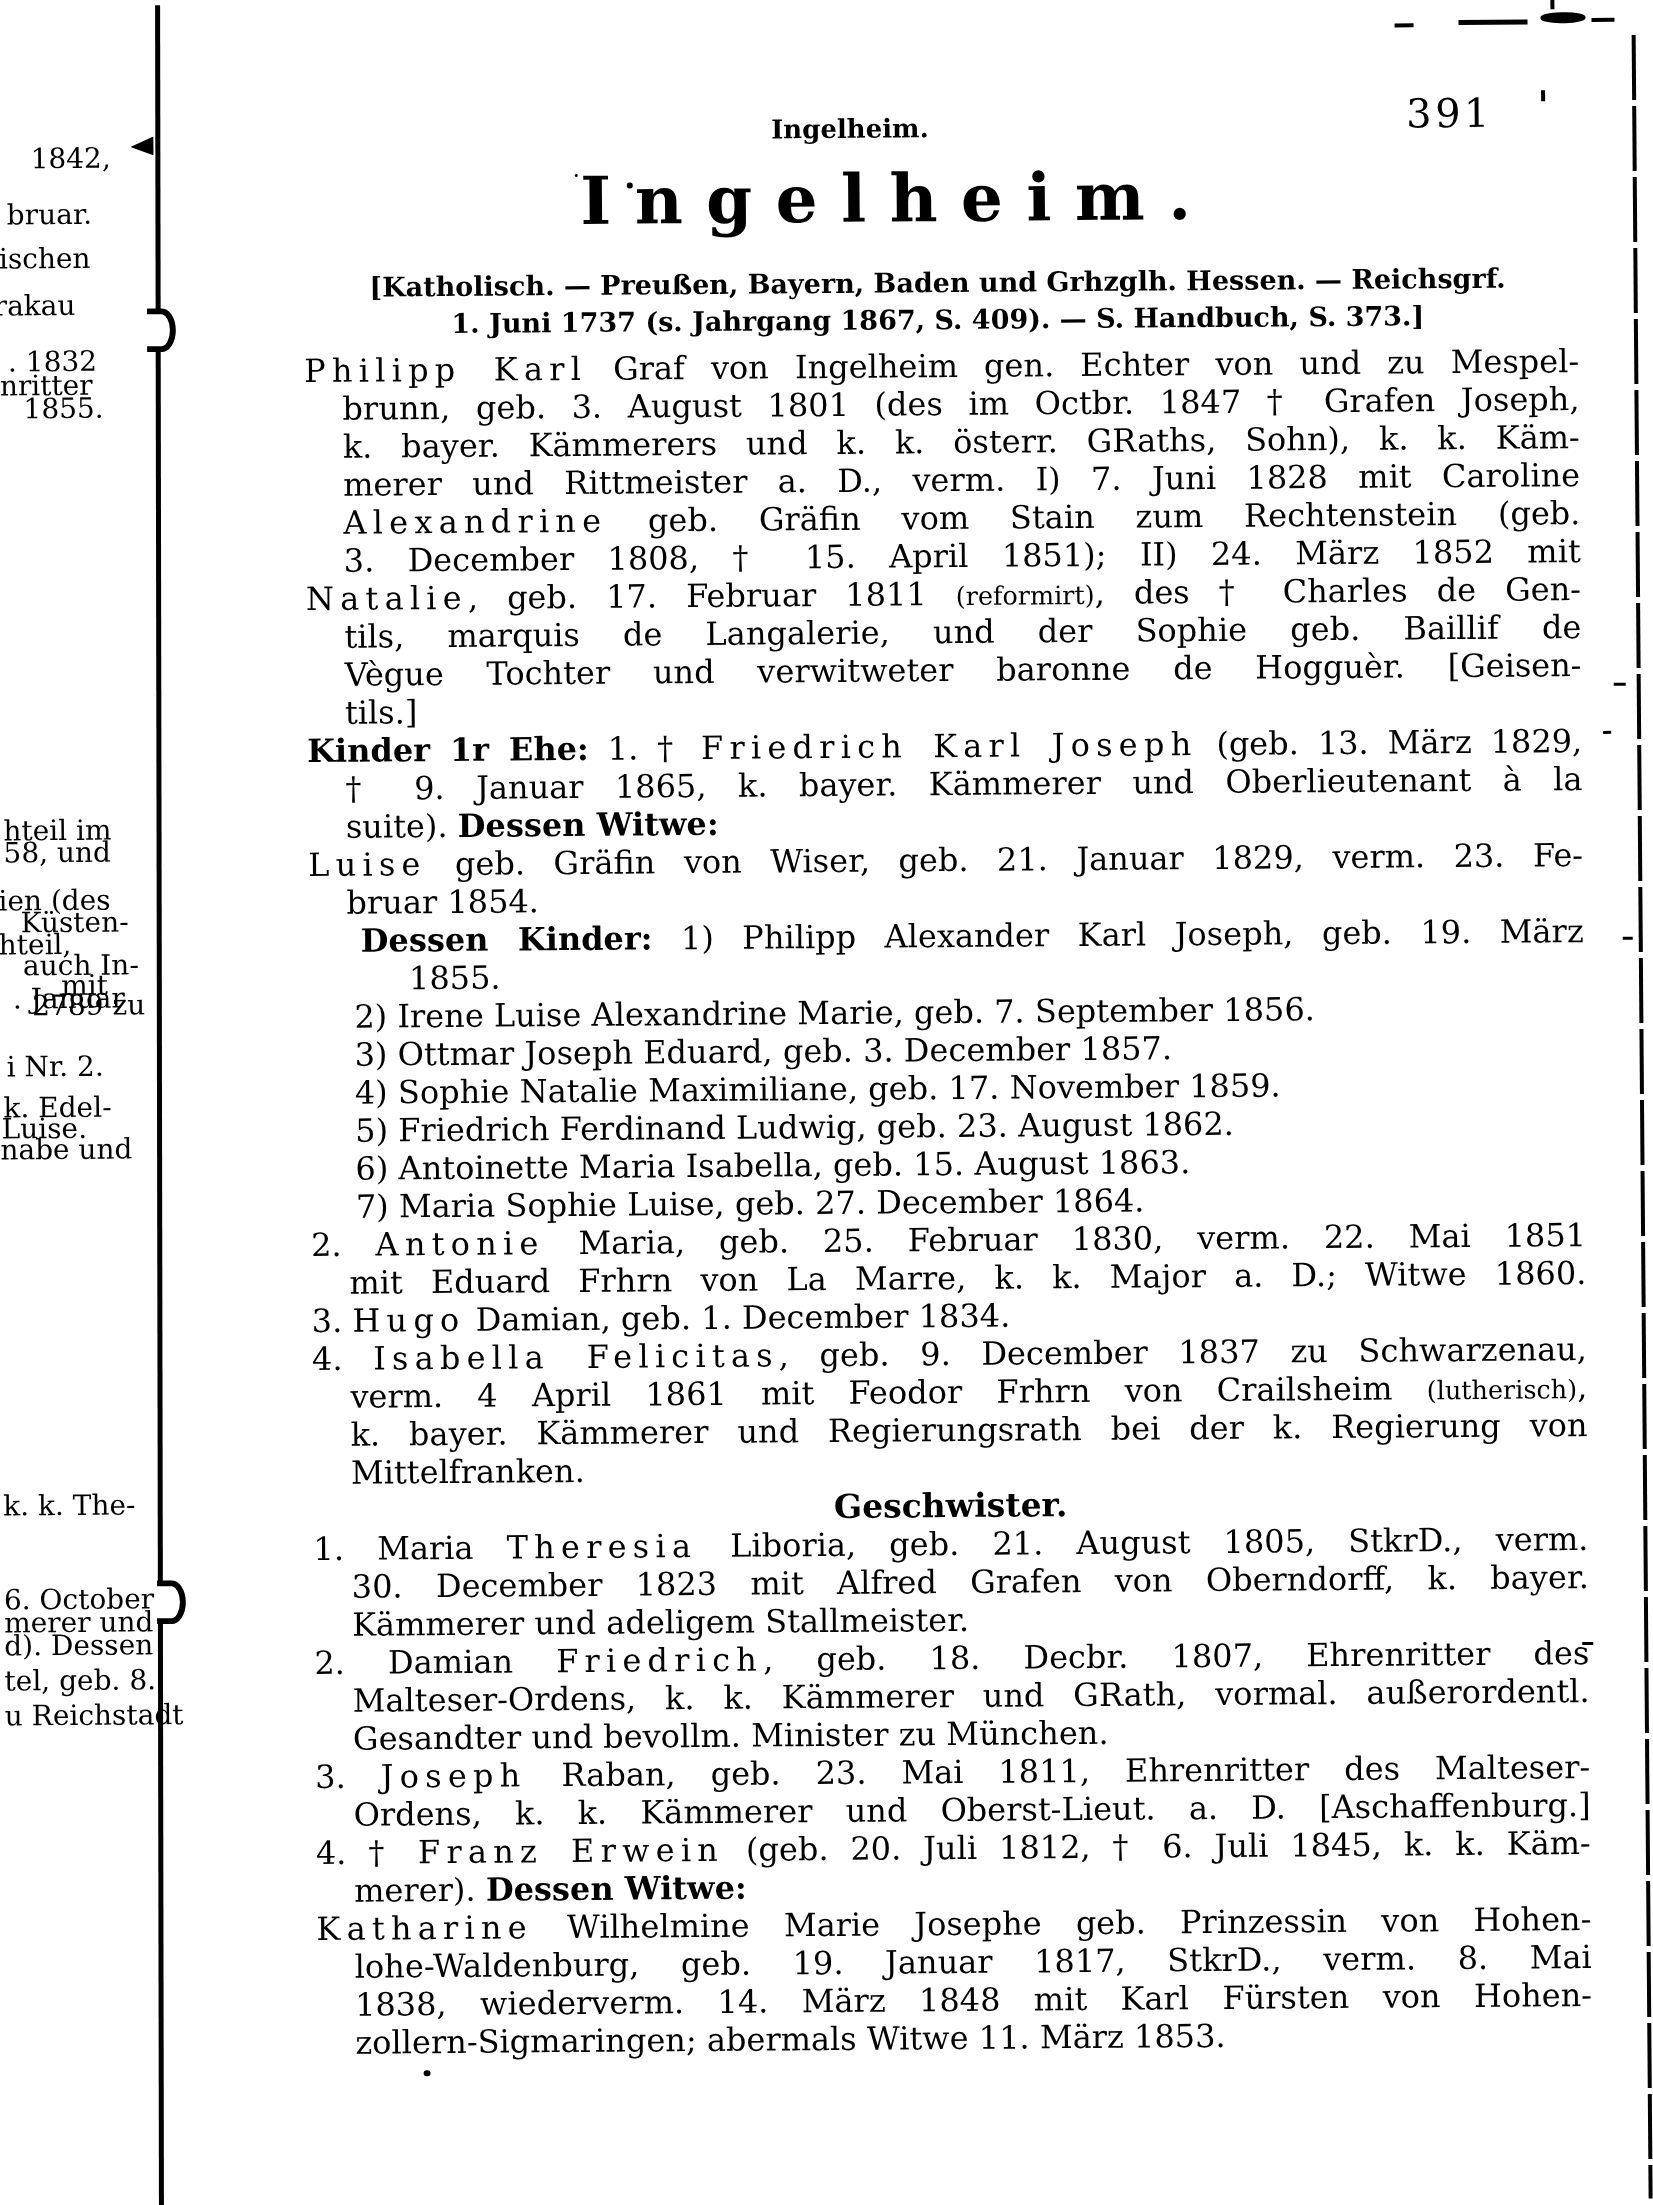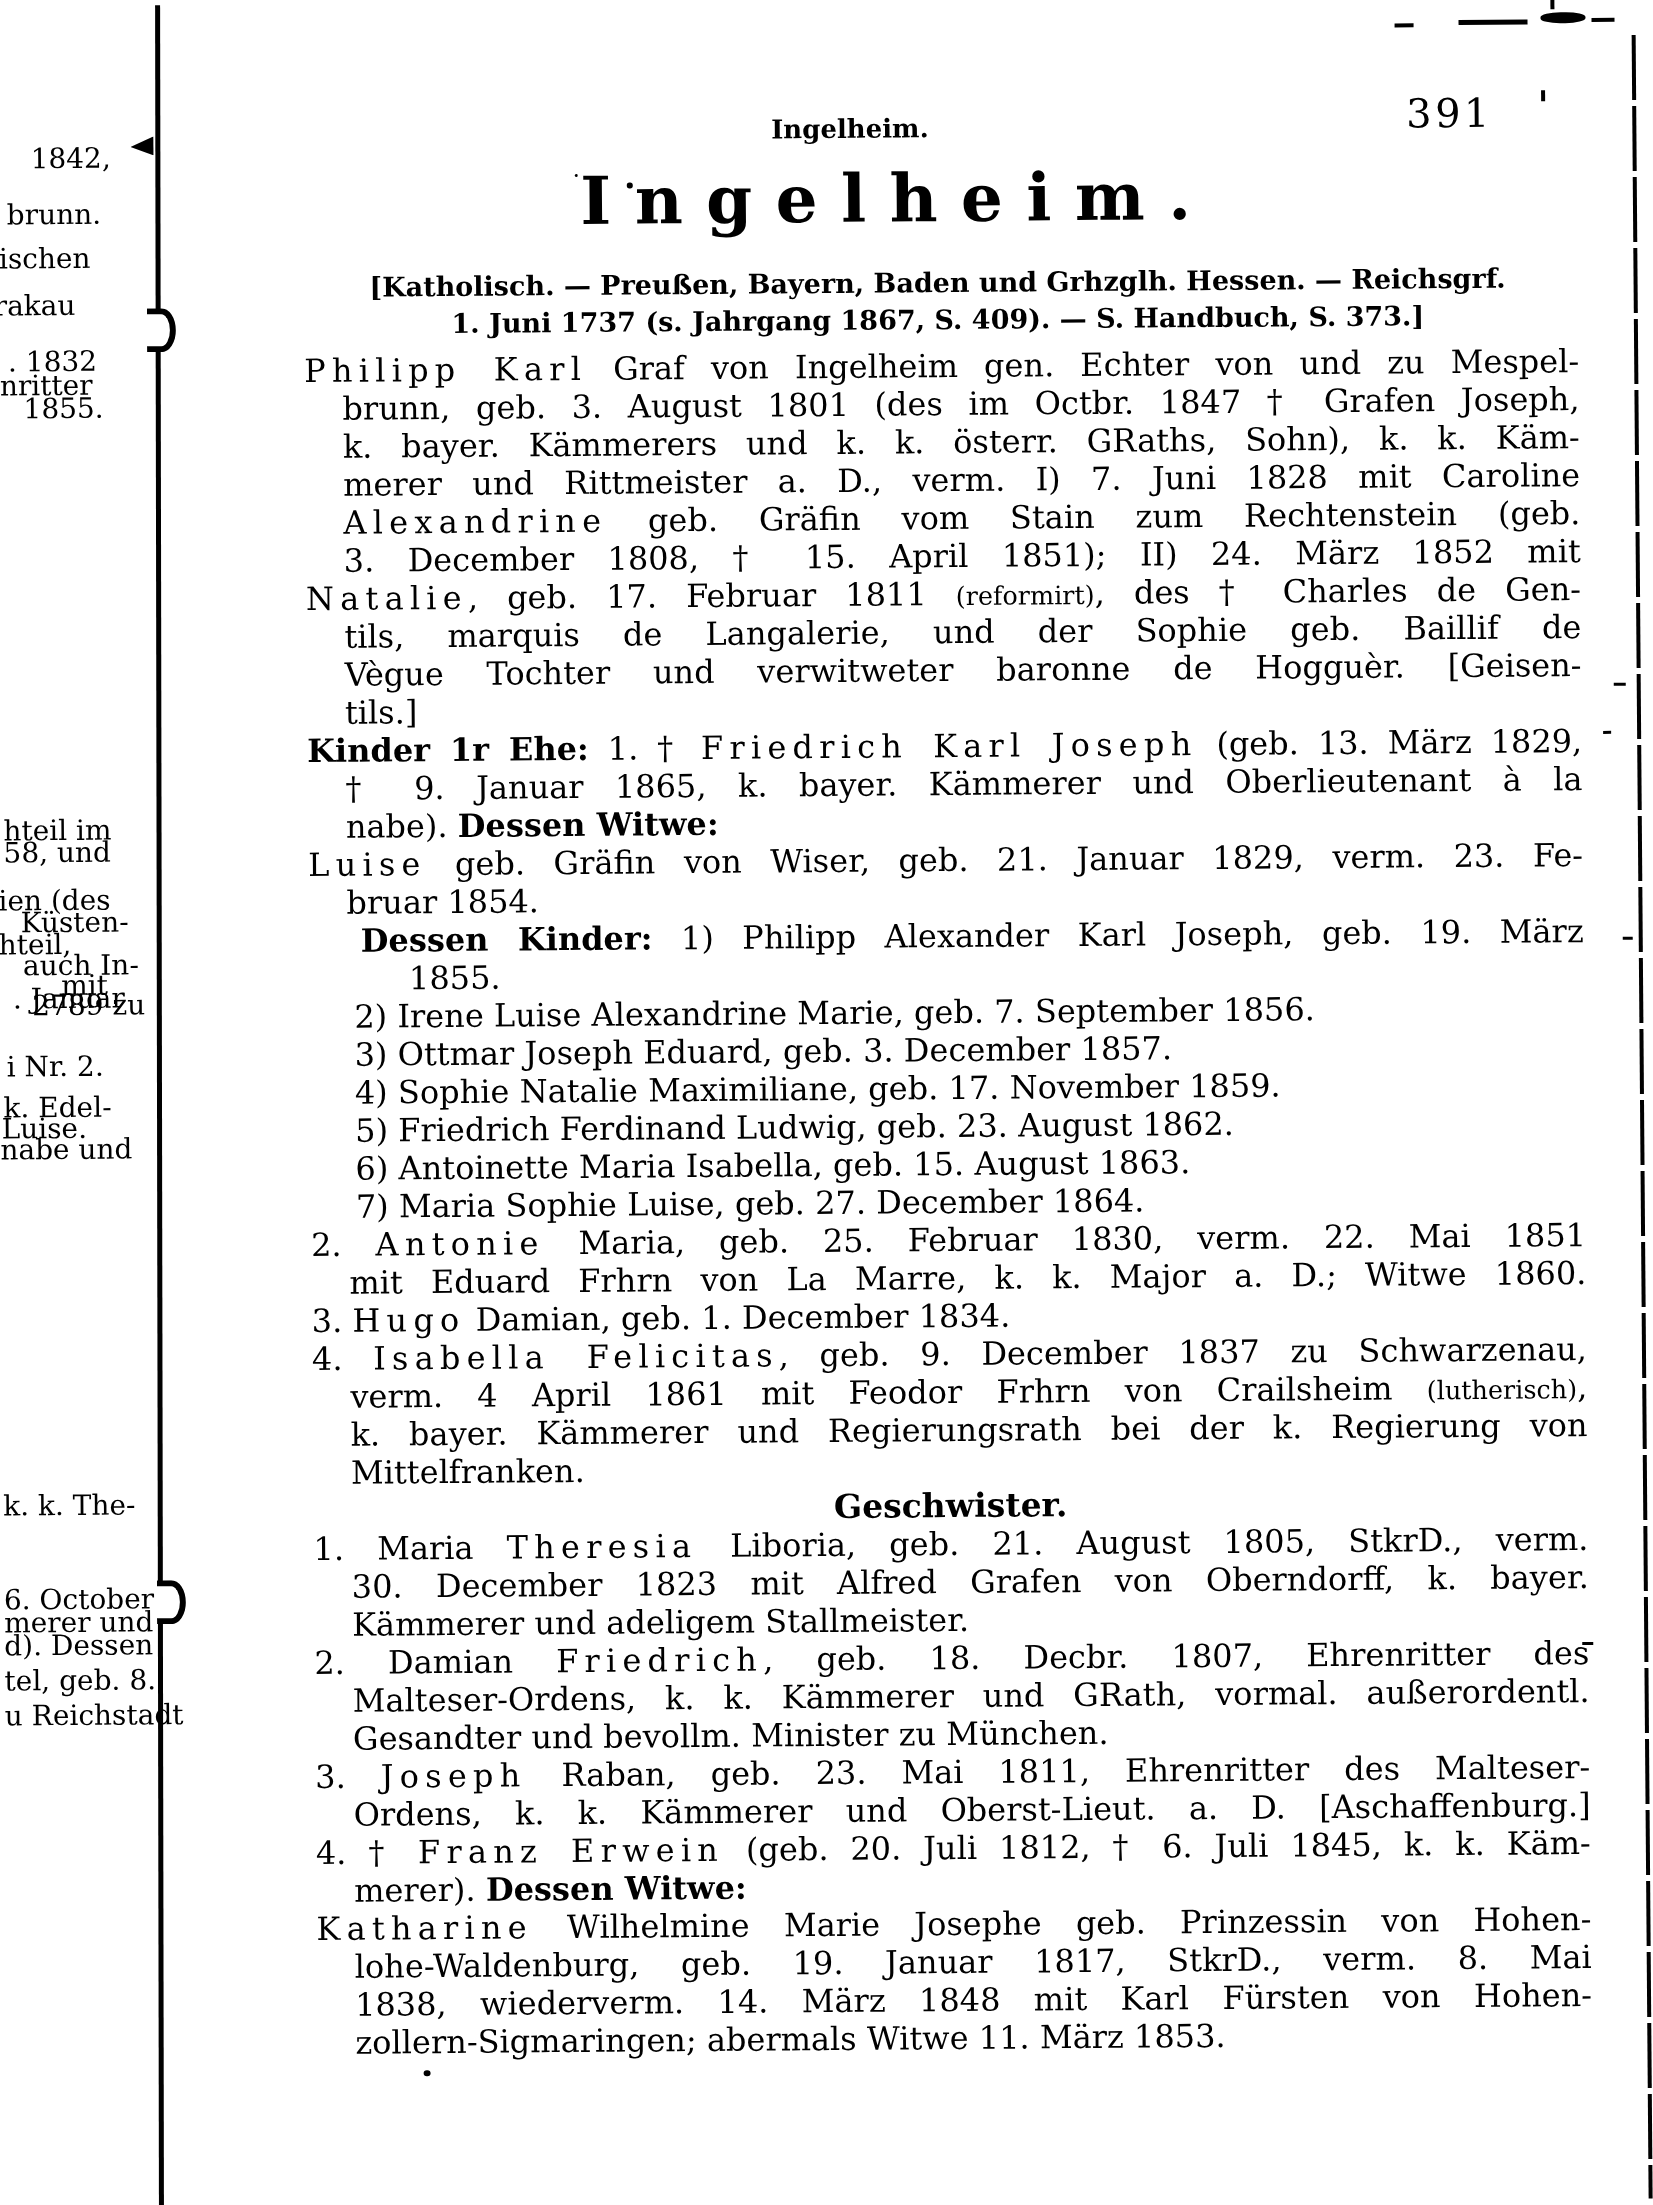--- a/index.html
+++ b/index.html
@@ -53,21 +53,21 @@
       <div class="line j" style="padding-left: 38px;"><span>k. bayer. Kämmerers und k. k. österr. GRaths, Sohn), k. k. Käm-</span></div>
       <div class="line j" style="padding-left: 38px;"><span>merer und Rittmeister a. D., verm. I) 7. Juni 1828 mit Caroline</span></div>
       <div class="line j" style="padding-left: 38px;"><span class="sp">Alexandrine</span><span> geb. Gräfin vom Stain zum Rechtenstein (geb.</span></div>
       <div class="line j" style="padding-left: 38px;"><span>3. December 1808, † 15. April 1851); II) 24. März 1852 mit</span></div>
       <div class="line j" style="padding-left: 0px;"><span class="sp">Natalie</span><span>, geb. 17. Februar 1811 </span><span class="sm">(reformirt)</span><span>, des † Charles de Gen-</span></div>
       <div class="line j" style="padding-left: 38px;"><span>tils, marquis de Langalerie, und der Sophie geb. Baillif de</span></div>
       <div class="line j" style="padding-left: 38px;"><span>Vègue Tochter und verwitweter baronne de Hogguèr. [Geisen-</span></div>
       <div class="line" style="padding-left: 38px;"><span>tils.]</span></div>
       <div class="line j" style="padding-left: 0px;"><span class="b">Kinder 1r Ehe:</span><span> 1. † </span><span class="sp">Friedrich Karl Joseph</span><span> (geb. 13. März 1829,</span></div>
       <div class="line j" style="padding-left: 38px;"><span>† 9. Januar 1865, k. bayer. Kämmerer und Oberlieutenant à la</span></div>
-      <div class="line" style="padding-left: 38px;"><span>nabe). </span><span class="b">Dessen Witwe:</span></div>
+      <div class="line" style="padding-left: 38px;"><span>suite). </span><span class="b">Dessen Witwe:</span></div>
       <div class="line j" style="padding-left: 0px;"><span class="sp">Luise</span><span> geb. Gräfin von Wiser, geb. 21. Januar 1829, verm. 23. Fe-</span></div>
       <div class="line" style="padding-left: 38px;"><span>bruar 1854.</span></div>
       <div class="line j" style="padding-left: 52px;"><span class="b">Dessen Kinder:</span><span> 1) Philipp Alexander Karl Joseph, geb. 19. März</span></div>
       <div class="line" style="padding-left: 100px;"><span>1855.</span></div>
       <div class="line" style="padding-left: 45px;"><span>2) Irene Luise Alexandrine Marie, geb. 7. September 1856.</span></div>
       <div class="line" style="padding-left: 45px;"><span>3) Ottmar Joseph Eduard, geb. 3. December 1857.</span></div>
       <div class="line" style="padding-left: 45px;"><span>4) Sophie Natalie Maximiliane, geb. 17. November 1859.</span></div>
       <div class="line" style="padding-left: 45px;"><span>5) Friedrich Ferdinand Ludwig, geb. 23. August 1862.</span></div>
       <div class="line" style="padding-left: 45px;"><span>6) Antoinette Maria Isabella, geb. 15. August 1863.</span></div>
       <div class="line" style="padding-left: 45px;"><span>7) Maria Sophie Luise, geb. 27. December 1864.</span></div>
@@ -90,21 +90,21 @@
       <div class="line j" style="padding-left: 0px;"><span>4. † </span><span class="sp">Franz Erwein</span><span> (geb. 20. Juli 1812, † 6. Juli 1845, k. k. Käm-</span></div>
       <div class="line" style="padding-left: 38px;"><span>merer). </span><span class="b">Dessen Witwe:</span></div>
       <div class="line j" style="padding-left: 0px;"><span class="sp">Katharine</span><span> Wilhelmine Marie Josephe geb. Prinzessin von Hohen-</span></div>
       <div class="line j" style="padding-left: 38px;"><span>lohe-Waldenburg, geb. 19. Januar 1817, StkrD., verm. 8. Mai</span></div>
       <div class="line j" style="padding-left: 38px;"><span>1838, wiederverm. 14. März 1848 mit Karl Fürsten von Hohen-</span></div>
       <div class="line" style="padding-left: 38px;"><span>zollern-Sigmaringen; abermals Witwe 11. März 1853.</span></div>
     </div>
 
   <div id="margin-frags">
       <div class="frag" style="left: 38px; top: 136px;">1842,</div>
-      <div class="frag" style="left: 13.8px; top: 192px;">brunn.</div>
+      <div class="frag" style="left: 13.8px; top: 192px;">bruar.</div>
       <div class="frag" style="left: 5.5px; top: 236px;">ischen</div>
       <div class="frag" style="left: 0px; top: 283px;">rakau</div>
       <div class="frag" style="left: 13.8px; top: 339px;">. 1832</div>
       <div class="frag" style="left: 5.5px; top: 363px;">nritter</div>
       <div class="frag" style="left: 29px; top: 386px;">1855.</div>
       <div class="frag" style="left: 5.5px; top: 808px;">hteil im</div>
       <div class="frag" style="left: 5.5px; top: 830px;">58, und</div>
       <div class="frag" style="left: 0px; top: 878px;">ien (des</div>
       <div class="frag" style="left: 22px; top: 900px;">Küsten-</div>
       <div class="frag" style="left: 0px; top: 922px;">hteil,</div>

